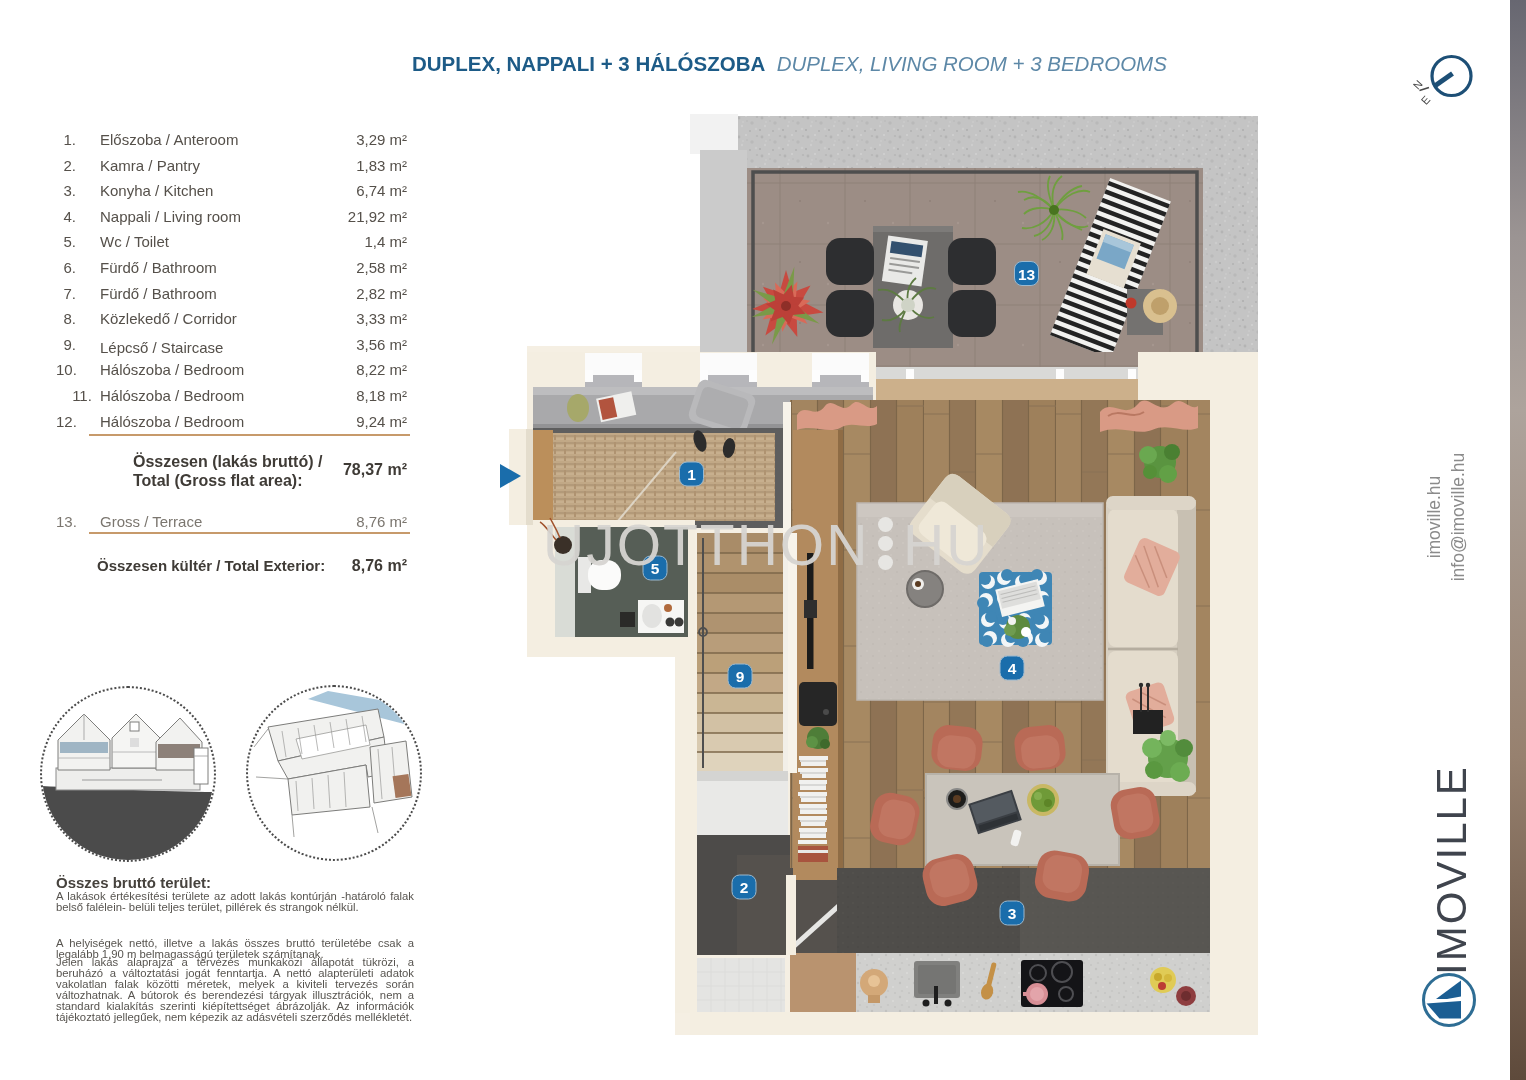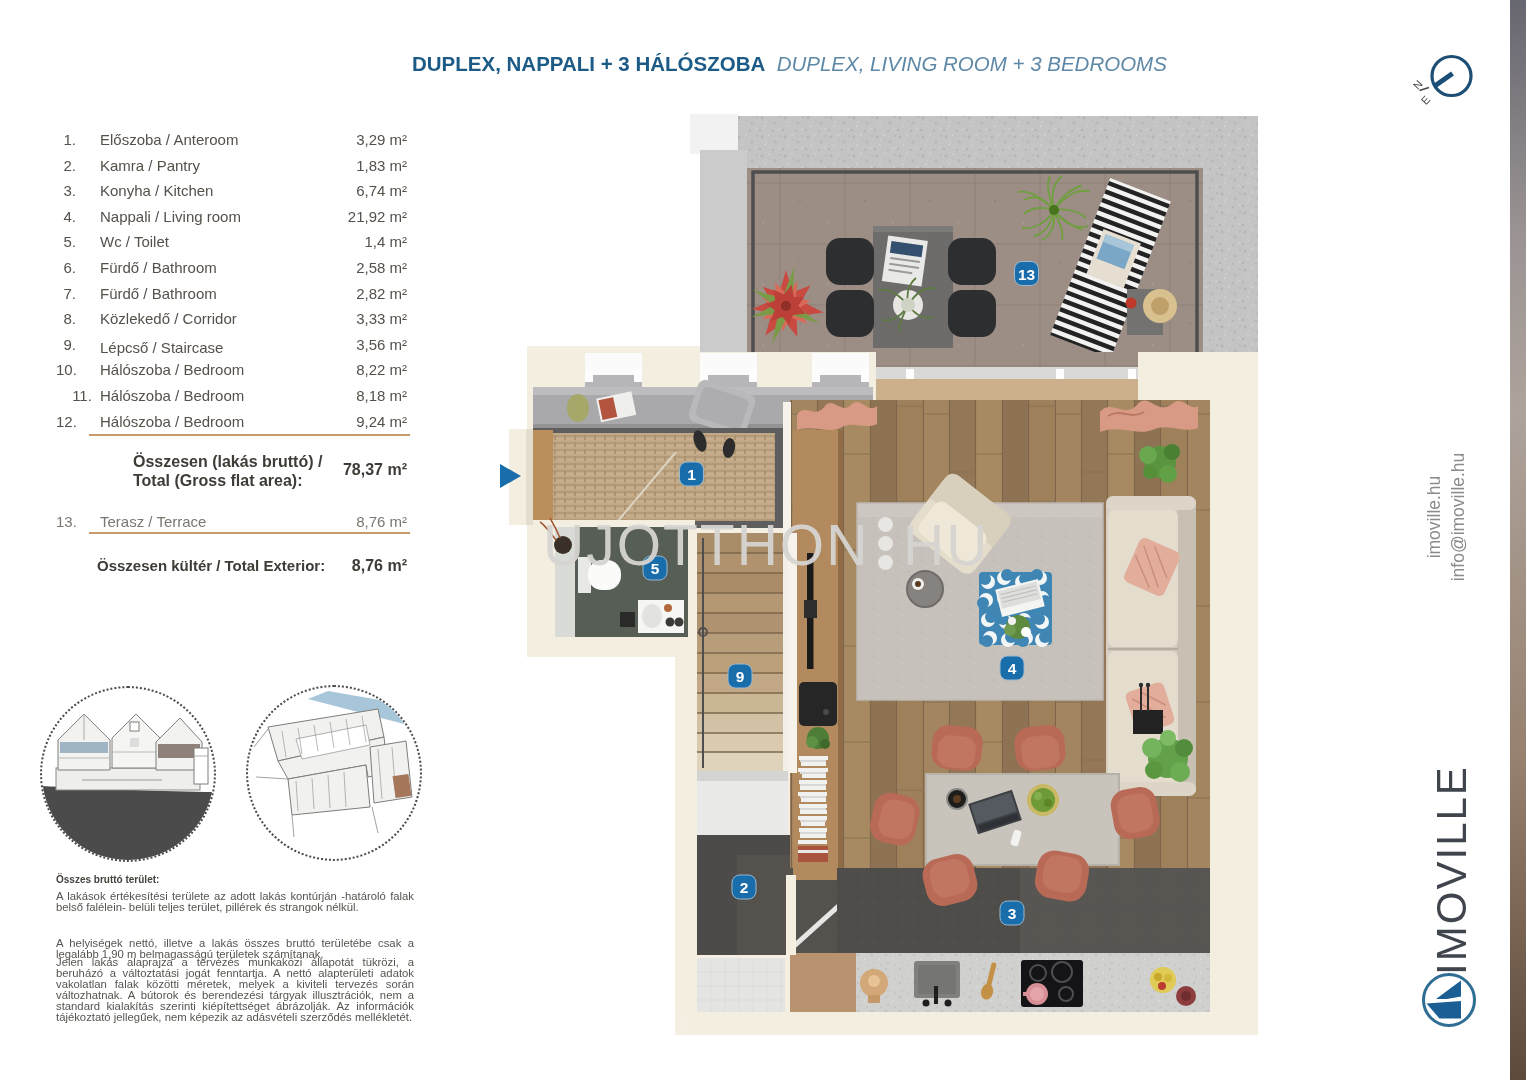--- a/index.html
+++ b/index.html
@@ -53,21 +53,21 @@
       <div style="position:absolute;left:250px;top:281.6px;width:157px;text-align:right;">9,24 m²</div>
   </div>
 
   <div class="abs" style="left:89px;top:434px;width:321px;height:2px;background:#c79a6b;"></div>
 
   <div class="abs" style="left:97px;top:452px;font-size:16px;font-weight:bold;color:#3f3b36;line-height:19px;margin-left:36px;">Összesen (lakás bruttó) /<br>Total (Gross flat area):</div>
 
   <div class="abs" style="left:250px;top:461px;width:157px;text-align:right;font-size:16px;font-weight:bold;color:#3f3b36;">78,37 m²</div>
 
   <div class="abs" style="left:56px;top:513px;width:20px;text-align:right;font-size:15px;color:#7b766f;">13.</div>
-  <div class="abs" style="left:100px;top:513px;font-size:15px;color:#7b766f;">Terasz / Terrace</div>
+  <div class="abs" style="left:100px;top:513px;font-size:15px;color:#7b766f;">Gross / Terrace</div>
   <div class="abs" style="left:250px;top:513px;width:157px;text-align:right;font-size:15px;color:#7b766f;">8,76 m²</div>
 
   <div class="abs" style="left:89px;top:532px;width:321px;height:2px;background:#c79a6b;"></div>
 
   <div class="abs" style="left:97px;top:557px;font-size:15px;font-weight:bold;color:#3f3b36;">Összesen kültér / Total Exterior:</div>
 
   <div class="abs" style="left:250px;top:557px;width:157px;text-align:right;font-size:16px;font-weight:bold;color:#3f3b36;">8,76 m²</div>
 
   <div class="abs" style="left:40px;top:686px;width:172px;height:172px;border:2px dotted #4a4a4a;border-radius:50%;overflow:hidden;">
     <svg width="172" height="172" viewBox="0 0 172 172">
@@ -134,21 +134,21 @@
 
       <rect x="146" y="88" width="16" height="22" fill="#a5765a" transform="rotate(-8 154 99)"></rect>
 
       <line x1="6" y1="60" x2="20" y2="42" stroke="#8a8a88" stroke-width="0.8"></line>
       <line x1="8" y1="90" x2="40" y2="92" stroke="#8a8a88" stroke-width="0.8"></line>
       <line x1="44" y1="128" x2="46" y2="150" stroke="#8a8a88" stroke-width="0.8"></line>
       <line x1="124" y1="120" x2="130" y2="146" stroke="#8a8a88" stroke-width="0.8"></line>
     </svg>
   </div>
 
-  <div class="abs" style="left:56px;top:874px;font-size:10px;font-weight:bold;color:#46423d;">Összes bruttó terület:</div>
+  <div class="abs" style="left:56px;top:874px;font-size:15px;font-weight:bold;color:#46423d;">Összes bruttó terület:</div>
 
   <div class="abs" style="left:56px;top:891px;width:358px;font-size:11.3px;line-height:11.1px;color:#57544f;text-align:justify;">A lakások értékesítési területe az adott lakás kontúrján -határoló falak belső falélein- belüli teljes terület, pillérek és strangok nélkül.</div>
 
   <div class="abs" style="left:56px;top:922px;width:358px;font-size:11.3px;line-height:11.1px;color:#57544f;text-align:justify;margin-top:16px;">A helyiségek nettó, illetve a lakás összes bruttó területébe csak a legalább 1,90 m belmagasságú területek számítanak.</div>
 
   <div class="abs" style="left:56px;top:957px;width:358px;font-size:11.3px;line-height:11.1px;color:#57544f;text-align:justify;">Jelen lakás alaprajza a tervézés munkaközi állapotát tükrözi, a beruházó a változtatási jogát fenntartja. A nettó alapterületi adatok vakolatlan falak közötti méretek, melyek a kiviteli tervezés során változhatnak. A bútorok és berendezési tárgyak illusztrációk, nem a standard kialakítás szerinti kiépítettséget ábrázolják. Az információk tájékoztató jellegűek, nem képezik az adásvételi szerződés mellékletét.</div>
 
   <svg class="abs" style="left:0;top:0;z-index:1;" width="1526" height="1080" viewBox="0 0 1526 1080">
     <defs>
       <pattern id="speck" width="23" height="19" patternUnits="userSpaceOnUse">

